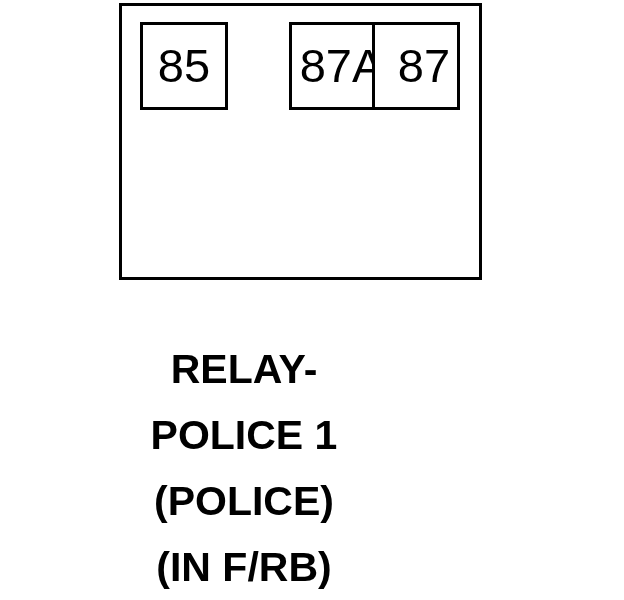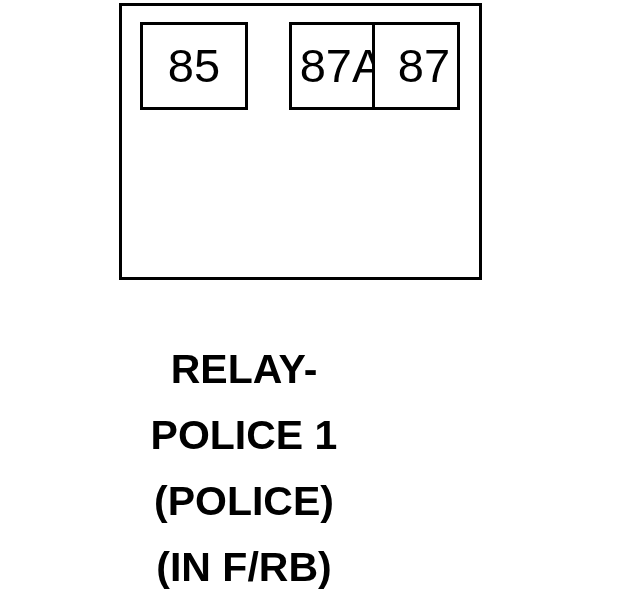--- a/index.html
+++ b/index.html
@@ -43,21 +43,21 @@
     font-size: 47px;
     font-weight: 400;
     line-height: 1;
     letter-spacing: 0px;
     color: #000000;
     white-space: nowrap;
     transform: translateY(-1px);
   }
 
   
-  #pin-85  { left: 18px;  top: 16px;  width: 108px;  height: 88px; }
+  #pin-85  { left: 18px;  top: 16px;  width: 88px;  height: 88px; }
   #pin-87a { left: 126px; top: 16px;  width: 105px; height: 88px; margin-left: 41px; }
   #pin-87  { left: 250px; top: 16px;  width: 88px;  height: 88px; padding-left: 16px; }
   #pin-30  { left: 18px;  top: 166px; width: 88px;  height: 88px; }
   #pin-86  { left: 250px; top: 166px; width: 88px;  height: 88px; }
 
   
   #caption {
     position: absolute;
     left: 0;
     top: 336px;

